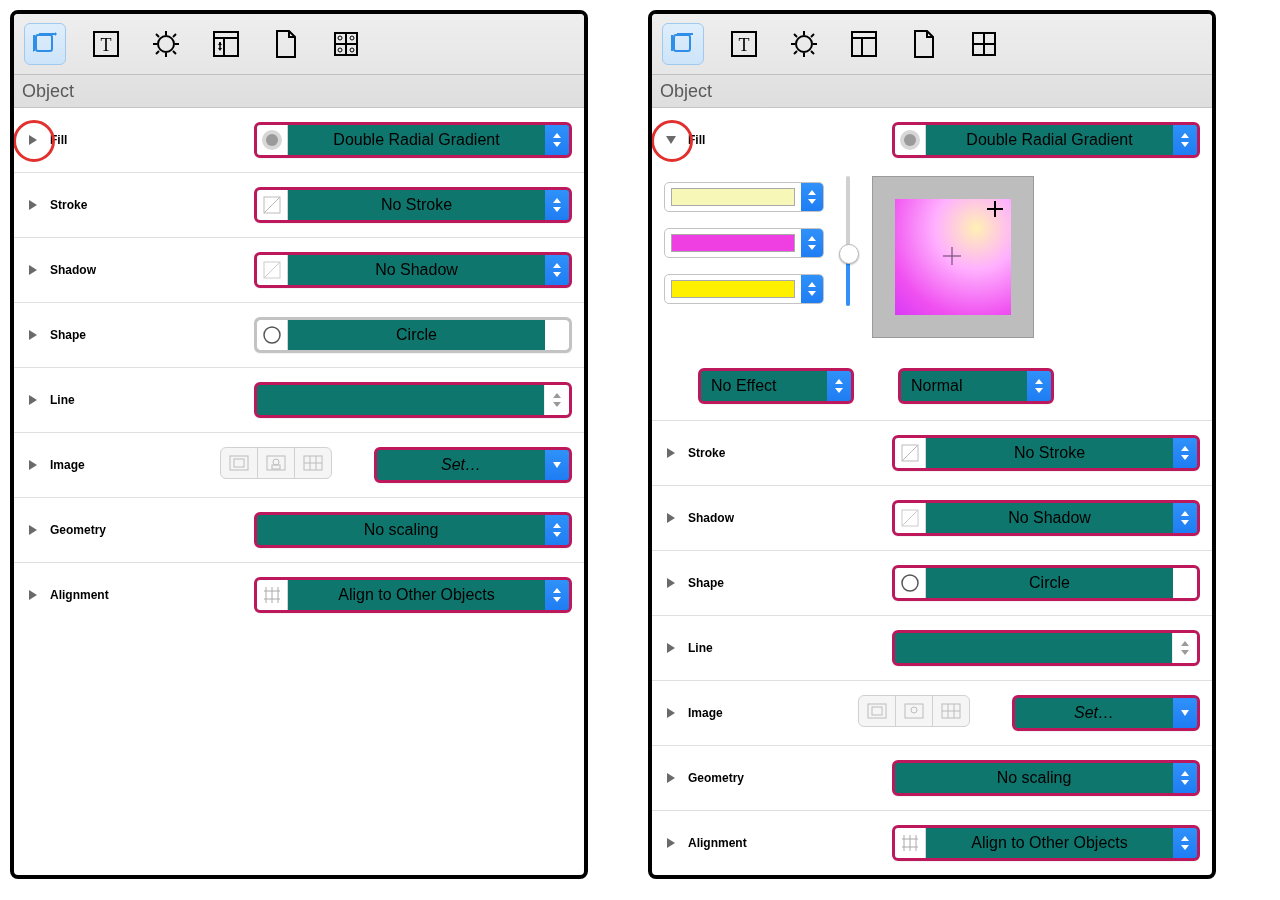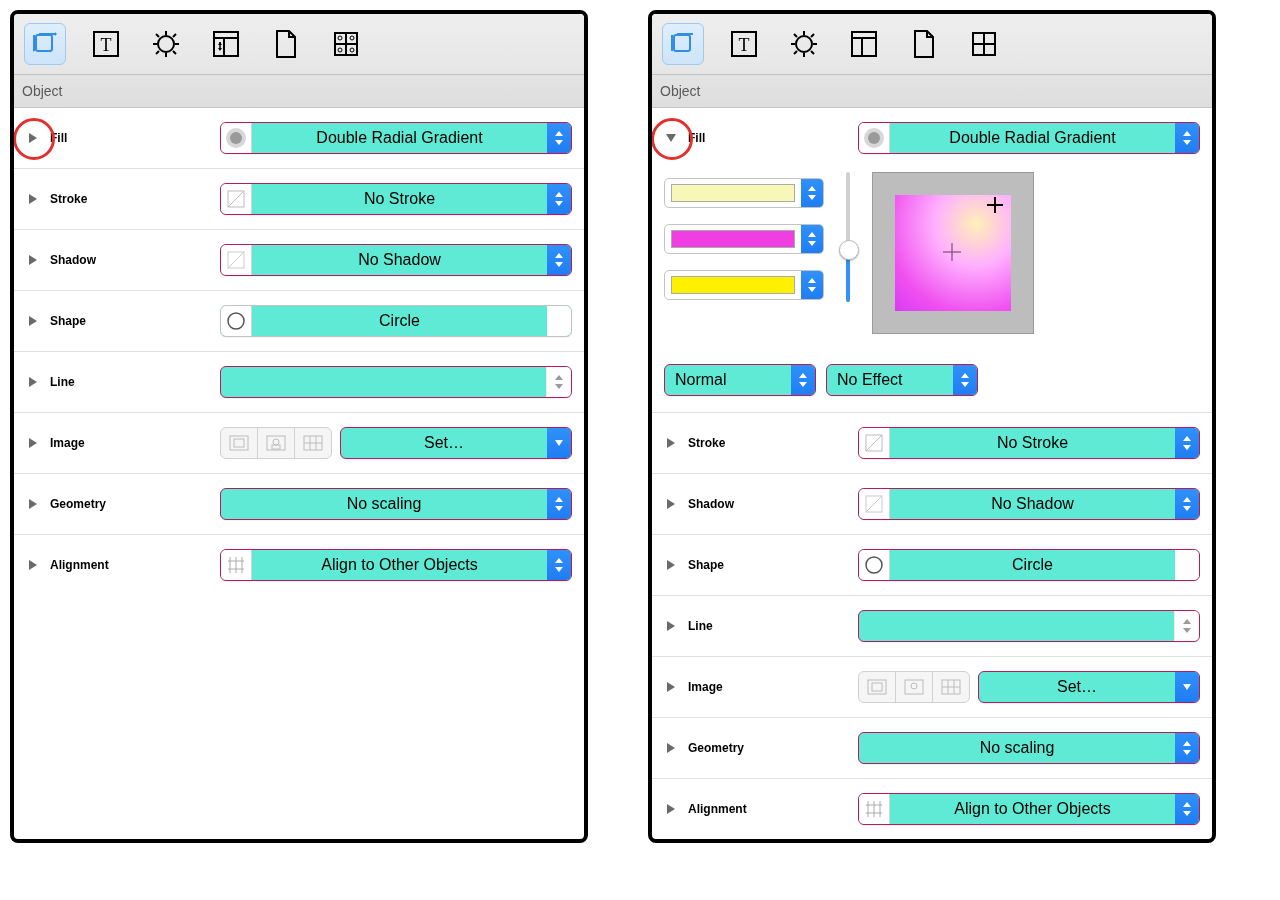--- a/index.html
+++ b/index.html
@@ -38,21 +38,21 @@
     width: 40px; height: 40px;
     display: flex; align-items: center; justify-content: center;
     border-radius: 6px;
   }
   .tb-btn.sel { background: linear-gradient(#dfeefb,#cde4f9); border:1px solid #9fc9ef; }
   .tab-row {
     height: 28px;
     background: linear-gradient(#e3e3e3,#dedede);
     border-bottom: 1px solid #c5c5c5;
     padding: 2px 8px;
-    font-size: 14px;
+    font-size: 18px;
     color: #5a5a5a;
     display: flex; align-items: center;
   }
   .body {
     padding: 0;
   }
   .row {
     display: flex;
     align-items: center;
     padding: 14px 12px;
@@ -82,27 +82,28 @@
     pointer-events: none;
   }
   .control {
     flex: 1;
     display: flex;
     gap: 8px;
   }
   .popup {
     flex: 1;
     height: 30px;
-    border: 1px solid #be185d;
+    border: 3px solid #be185d;
     border-radius: 6px;
-    background: #5eead4;
+    background: #0f766e;
     display: flex;
     align-items: center;
     overflow: hidden;
     box-shadow: 0 1px 1px rgba(0,0,0,.05);
+    margin-left: 34px;
   }
   .popup .swatch {
     width: 30px; height: 30px;
     border-right: 1px solid #d4d4d4;
     display:flex;align-items:center;justify-content:center;
     background:#fff;
     flex:none;
   }
   .popup .ptext {
     flex: 1;
@@ -127,21 +128,21 @@
     overflow:hidden;
     background:#f5f5f5;
   }
   .segmented .seg {
     width:36px;
     border-right:1px solid #d1d1d1;
     display:flex;align-items:center;justify-content:center;
     color:#b4b4b4;
   }
   .segmented .seg:last-child{border-right:none;}
-  .set-popup { flex:1; }
+  .set-popup { flex:1;font-style:italic; }
 
   
   .fill-expanded {
     border-bottom:1px solid #e0e0e0;
     padding: 0 12px 18px 12px;
     display:flex; gap:14px;
     align-items:flex-start;
   }
   .color-stops { display:flex; flex-direction:column; gap:16px; width:160px; padding-top:10px;}
   .stop {
@@ -590,31 +591,31 @@
         </div>
         <div class="preview">
           <div class="preview-inner"></div>
           <div class="cross"></div>
           <div class="cross2"></div>
         </div>
       </div>
 
       <div class="mode-wrap">
         <div class="mode-row" style="padding-bottom:16px">
-          <div class="popup">
-            <span class="ptext" style="text-align:left;padding-left:10px">Normal</span>
-            <span class="arrows">
-                <svg width="10" height="18">
-                  <polygon points="5,2 1,7 9,7" fill="#fff"></polygon>
-                  <polygon points="5,16 1,11 9,11" fill="#fff"></polygon>
-                </svg>
-              </span>
-          </div>
           <div class="popup effect">
             <span class="ptext" style="text-align:left;padding-left:10px">No Effect</span>
+            <span class="arrows">
+                <svg width="10" height="18">
+                  <polygon points="5,2 1,7 9,7" fill="#fff"></polygon>
+                  <polygon points="5,16 1,11 9,11" fill="#fff"></polygon>
+                </svg>
+              </span>
+          </div>
+          <div class="popup">
+            <span class="ptext" style="text-align:left;padding-left:10px">Normal</span>
             <span class="arrows">
                 <svg width="10" height="18">
                   <polygon points="5,2 1,7 9,7" fill="#fff"></polygon>
                   <polygon points="5,16 1,11 9,11" fill="#fff"></polygon>
                 </svg>
               </span>
           </div>
         </div>
       </div>
 

